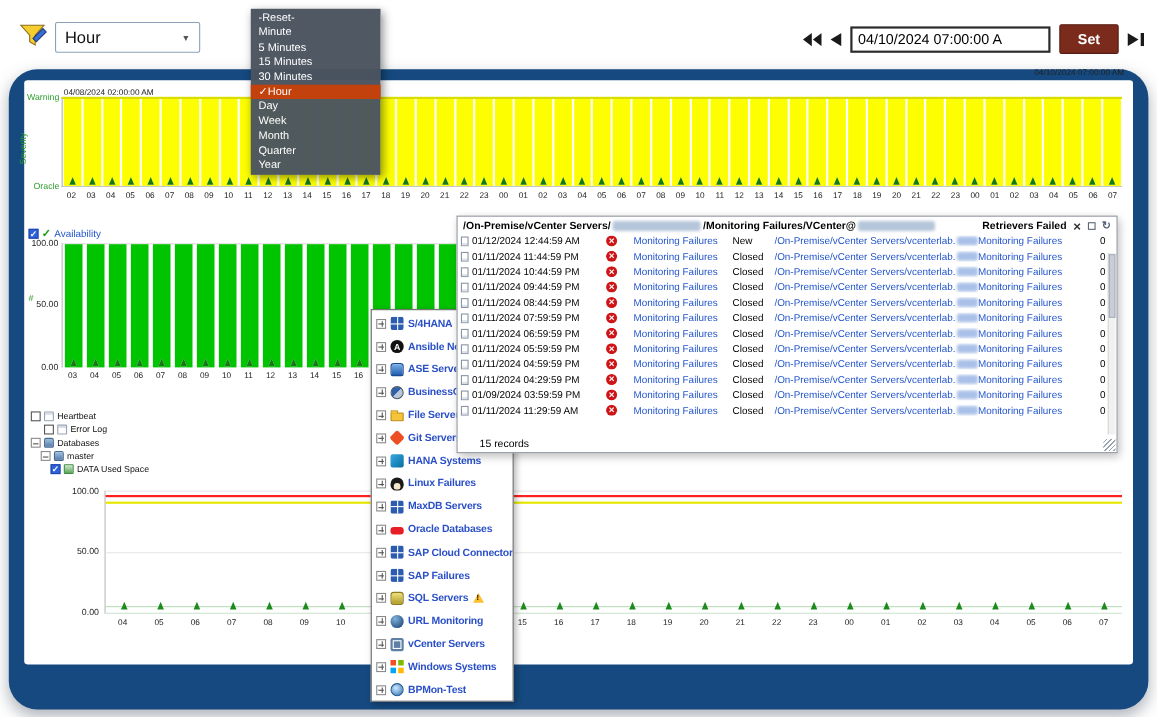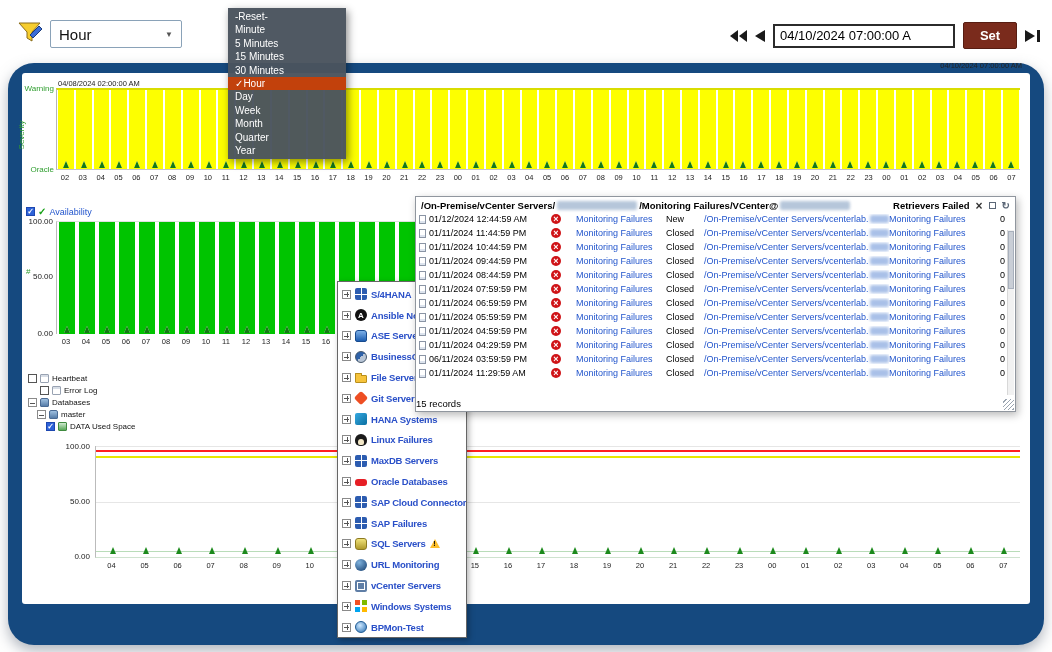--- a/index.html
+++ b/index.html
@@ -118,21 +118,21 @@
   .col-name{width:90px}
   .col-status{width:38px}
   .col-path{width:185px;display:flex;align-items:center;gap:1px}
   .col-cause{width:88px}
   .col-rep{width:36px;text-align:right;padding-right:8px}
   .link{color:#2255cc;cursor:pointer}
   .doc{width:7px;height:9px;border:1px solid #8a94a4;background:#fff;box-shadow:inset 0 -2px 0 #dde4ee;flex:0 0 7px}
   .sort-box{width:7px;height:7px;border:1px solid #8893a6;display:inline-block;margin-left:3px;background:#fff}
   .crit{width:10px;height:10px;border-radius:50%;background:#cf1418;position:relative;display:inline-block}
   .crit::after{content:"×";color:#fff;font-size:9px;font-weight:bold;position:absolute;left:50%;top:50%;transform:translate(-50%,-54%)}
-  .fw-foot{height:14px;font-size:9.5px;padding:1px 0;color:#000}
+  .fw-foot{height:14px;font-size:9.5px;padding:1px 20px;color:#000}
   .fw-scroll{position:absolute;right:1px;top:33px;bottom:16px;width:7px;background:#f1f1f1;border-left:1px solid #d8d8d8}
   .fw-thumb{position:absolute;top:1px;left:0;right:0;height:58px;background:#c9ced6;border:1px solid #a8b0bc}
   .grip{position:absolute;right:1px;bottom:1px;width:11px;height:11px;background:repeating-linear-gradient(135deg,transparent 0 2px,#9aa4b0 2px 3px);cursor:nwse-resize}
 </style>
 </head>
 <body>
 
 <div id="app">
 
   <div class="toolbar">
@@ -1014,21 +1014,21 @@
           <div class="col col-path">
             <span class="link">/On-Premise/vCenter Servers/vcenterlab.</span>
             <span class="redact w28"></span>
           </div>
           <div class="col col-cause"><span class="link">Monitoring Failures</span></div>
           <div class="col col-rep">0</div>
         </div>
         <div class="fw-row">
           <div class="col col-time">
             <span class="doc"></span>
-            <span>06/11/2024 03:59:59 PM</span>
+            <span>01/09/2024 03:59:59 PM</span>
           </div>
           <div class="col col-sev">
             <span class="crit"></span>
           </div>
           <div class="col col-name"><span class="link">Monitoring Failures</span></div>
           <div class="col col-status">Closed</div>
           <div class="col col-path">
             <span class="link">/On-Premise/vCenter Servers/vcenterlab.</span>
             <span class="redact w28"></span>
           </div>

